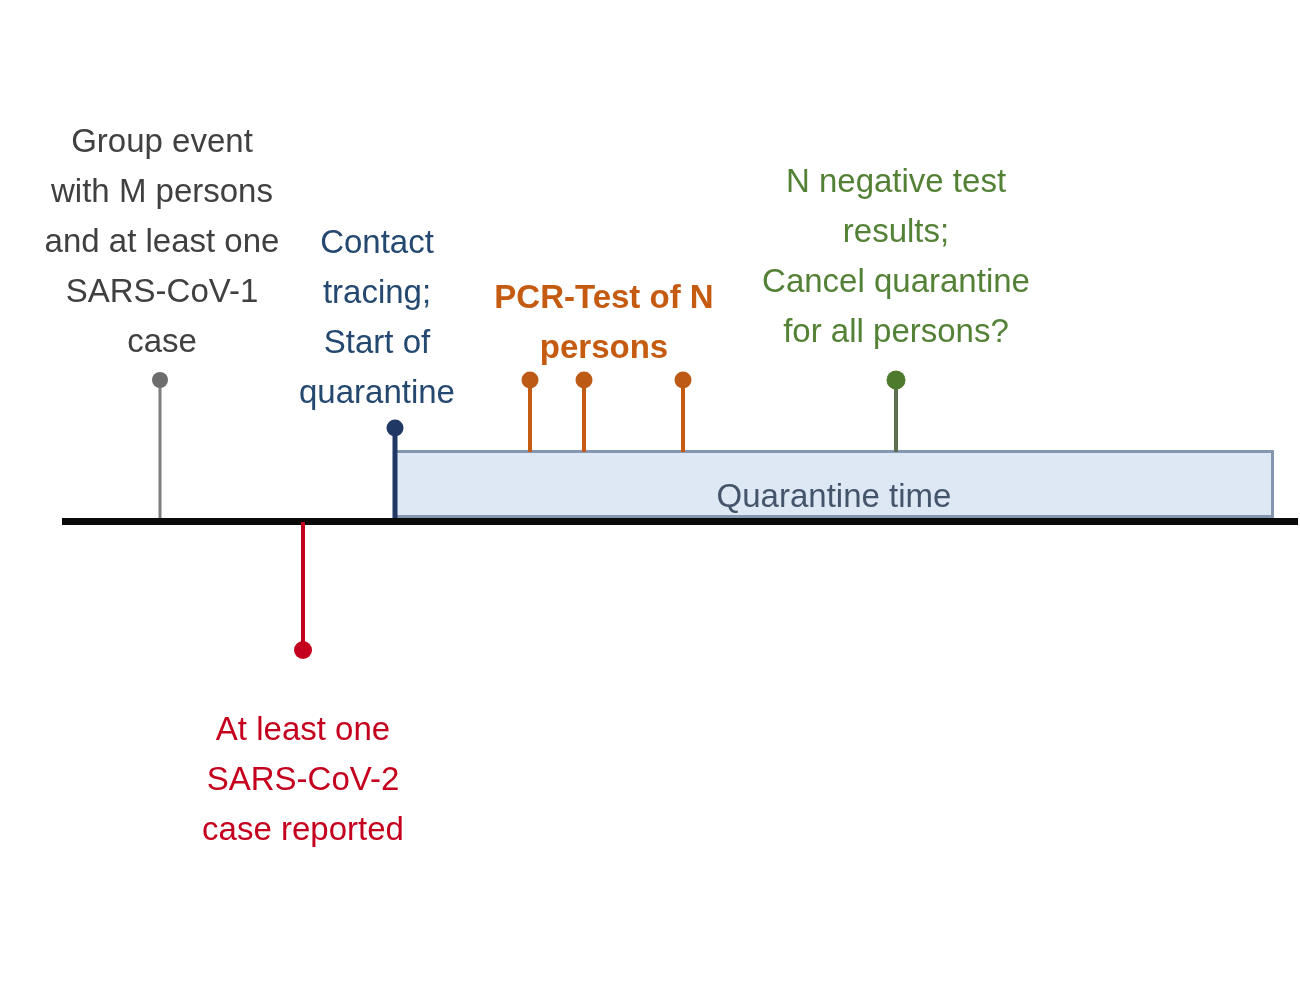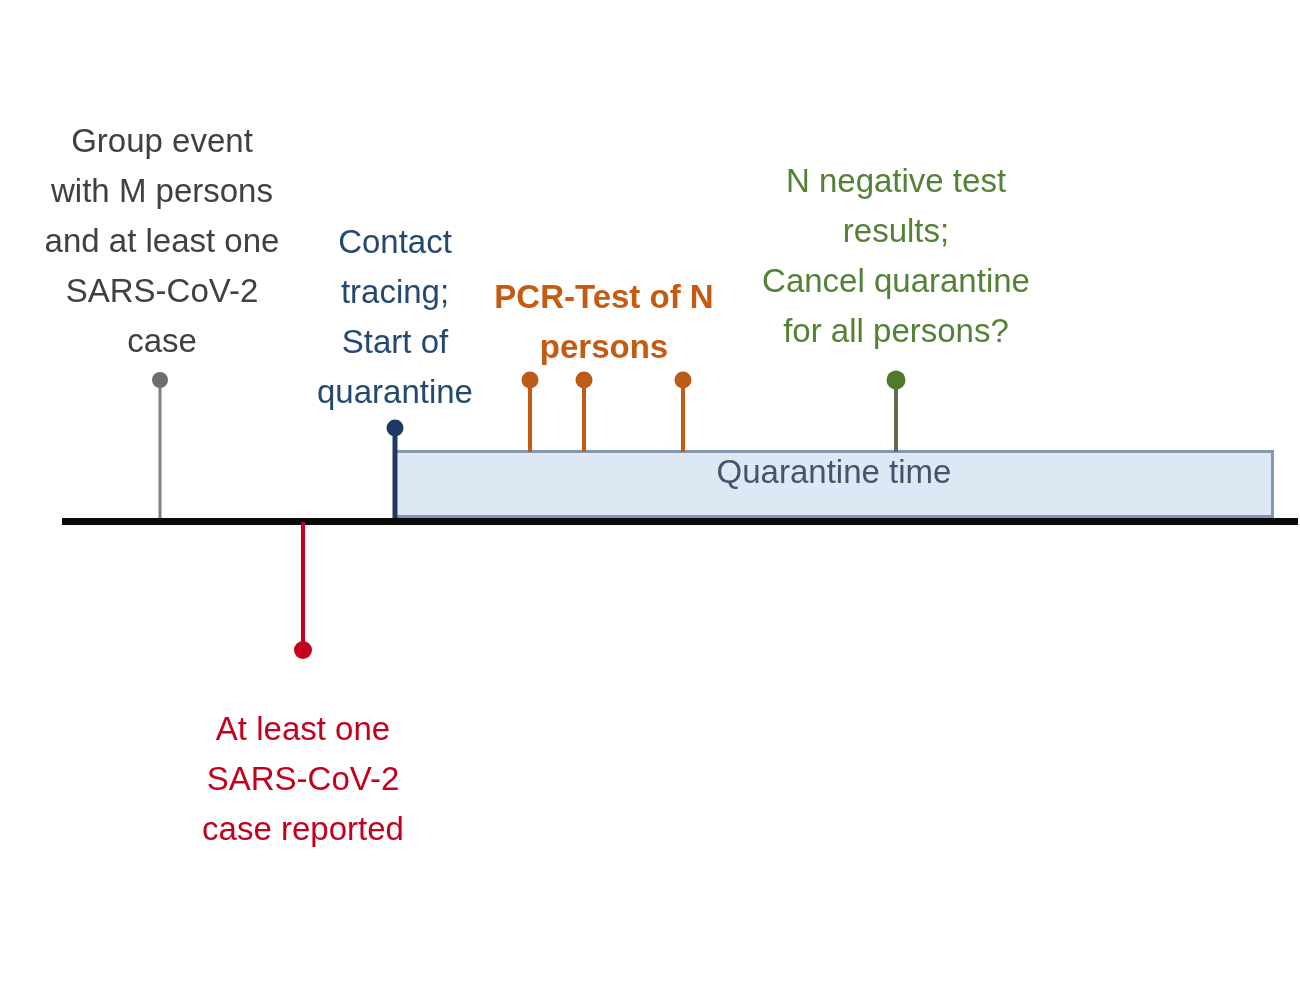--- a/index.html
+++ b/index.html
@@ -72,44 +72,44 @@
   }
   .quarantine-box {
     position: absolute;
     left: 394px;
     top: 450px;
     width: 874px;
     height: 62px;
     background: #DEE8F4;
     border: 3px solid #8496B0;
     display: flex;
-    align-items: flex-start;
+    align-items: flex-end;
     justify-content: center;
   }
   .quarantine-box span {
     color: #44546A;
     font-size: 33px;
   }
 
   
   .pos-group    { left: 162px; top: 116px; width: 300px; }
-  .pos-contact  { left: 395px; top: 217px; width: 240px; }
+  .pos-contact  { left: 377px; top: 217px; width: 240px; }
   .pos-pcr      { left: 604px; top: 272px; width: 260px; font-weight: bold; }
   .pos-negative { left: 896px; top: 156px; width: 340px; }
   .pos-reported { left: 303px; top: 680px; width: 280px; margin-top: 24px; }
 </style>
 </head>
 <body>
 
 <div class="canvas">
 
   <div class="label label-gray pos-group">Group event
 with M persons
 and at least one
-SARS-CoV-2
+SARS-CoV-1
 case</div>
 
   <div class="label label-blue pos-contact">Contact
 tracing;
 Start of
 quarantine</div>
 
   <div class="label label-orange pos-pcr">PCR-Test of N
 persons</div>
 

